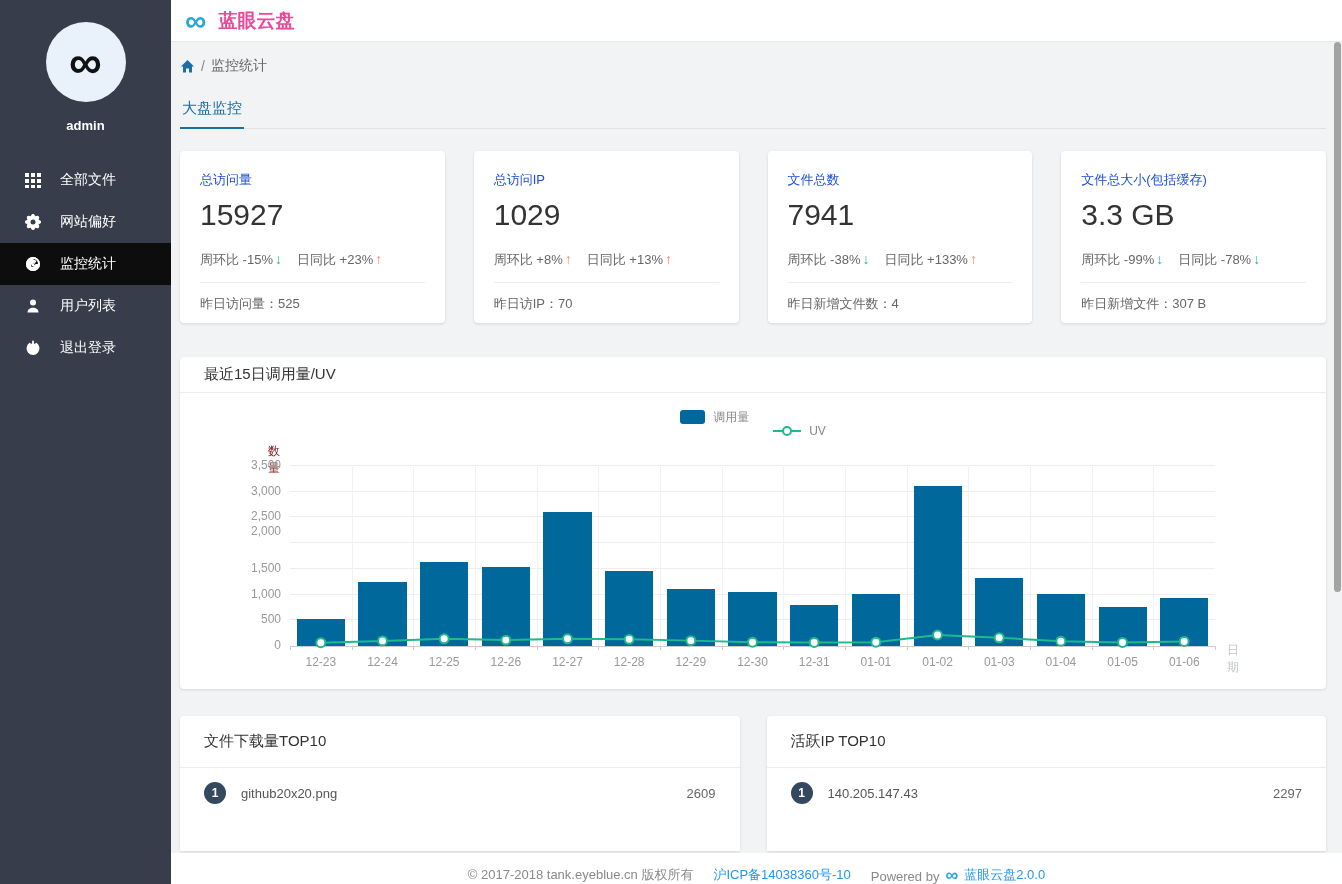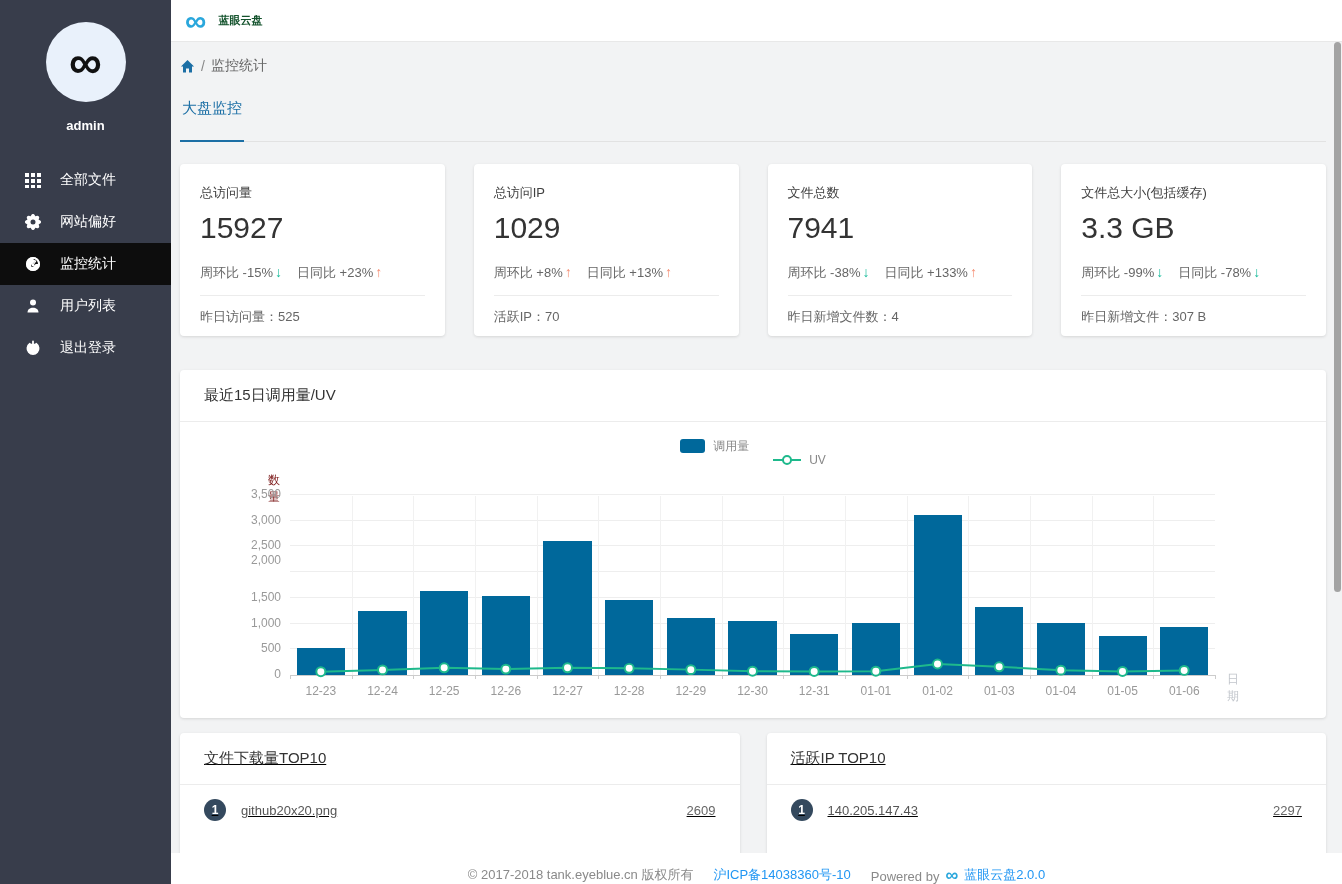--- a/index.html
+++ b/index.html
@@ -18,45 +18,45 @@
   .menu-item { height:42px; display:flex; align-items:center; padding-left:24px; font-size:14px;
                color:#fff; cursor:pointer; }
   .menu-item.active { background:#0d0d0d; }
   .menu-icon { width:17px; height:17px; margin-right:19px; display:inline-flex; align-items:center; justify-content:center; }
   .menu-icon svg { width:16px; height:16px; fill:#fff; }
 
   
   .main { flex:1; position:relative; height:100%; overflow:hidden; background:#f2f3f4; }
   .header { height:42px; background:#fff; border-bottom:1px solid #e8e8e8; display:flex; align-items:center; padding-left:14px; }
   .logo-mark { font-size:30px; line-height:1; color:#2aa7dc; font-weight:bold; margin-right:12px; }
-  .app-title { font-size:11px; font-weight:bold; color:#14532d; }
+  .app-title { font-size:19px; font-weight:bold; color:#ec4899; }
 
   .content { padding:0 16px 0 9px; }
   .breadcrumb { margin-top:15px; font-size:14px; color:#888; display:flex; align-items:center; gap:6px; }
   .breadcrumb svg { width:15px; height:15px; fill:#1c6fa5; }
   .breadcrumb .crumb { color:#666; }
 
   .tabs { margin-top:20px; border-bottom:1px solid #e2e2e2; }
-  .tab { display:inline-block; color:#1c6fa5; font-size:15px; padding:4px 2px 22px; border-bottom:2px solid #1c6fa5; margin-bottom:-1px; cursor:pointer; }
+  .tab { display:inline-block; color:#1c6fa5; font-size:15px; padding:4px 2px 9px; border-bottom:2px solid #1c6fa5; margin-bottom:-1px; cursor:pointer; }
 
   
   .cards { margin-top:22px; display:flex; gap:29px; }
   .stat-card { flex:1; height:172px; background:#fff; border-radius:4px; box-shadow:0 1px 3px rgba(0,0,0,.12); padding:20px 20px 0; }
-  .stat-label { font-size:13px; color:#404040; }
+  .stat-label { font-size:13px; color:#1d4ed8; }
   .stat-value { font-size:30px; color:#333; margin-top:9px; }
   .stat-trends { margin-top:19px; font-size:13px; color:#666; display:flex; gap:15px; align-items:center; white-space:nowrap; }
   .arrow { font-weight:bold; font-size:14px; margin-left:2px; }
   .arrow.up { color:#f58a6e; }
   .arrow.down { color:#1abc9c; }
   .stat-divider { border:none; border-top:1px solid #ececec; margin-top:13px; }
   .stat-foot { margin-top:12px; font-size:13px; color:#666; }
 
   
   .chart-card { margin-top:34px; background:#fff; border-radius:4px; box-shadow:0 1px 3px rgba(0,0,0,.12); }
-  .chart-head { padding:16px 24px; font-size:15px; color:#333; border-bottom:1px solid #ececec; }
+  .chart-head { padding:8px 24px; font-size:15px; color:#333; border-bottom:1px solid #ececec; }
   .chart-body { padding:16px 0 20px; position:relative; }
   .legend { display:flex; justify-content:center; align-items:center; gap:10px; font-size:12px; color:#888; height:16px; }
   .legend-item { display:flex; align-items:center; gap:8px; cursor:pointer; }
   .legend-item + .legend-item { margin-left:14px;margin-top:28px; }
   .legend-swatch { width:25px; height:14px; background:#00689b; border-radius:3px; }
   .legend-line { width:28px; height:2px; background:#1eb98c; position:relative; }
   .legend-line::after { content:''; position:absolute; width:6px; height:6px; border:2px solid #1eb98c; border-radius:50%; background:#fff; left:50%; top:50%; transform:translate(-50%,-50%); }
 
   .plot-wrap { margin:42px 111px 0 110px; position:relative; }
   .y-name { position:absolute; right:calc(100% + 10px); top:-24px; font-size:12px; color:#7f1d1d; }
@@ -67,21 +67,21 @@
   .axis-tick { position:absolute; top:100%; height:4px; width:1px; background:#ccc; }
   .ytick { position:absolute; right:calc(100% + 9px); font-size:12px; color:#999; transform:translateY(6px); }
   .bars { position:absolute; left:0; right:0; top:0; bottom:0; display:flex; align-items:flex-end; }
   .bar-slot { flex:1; display:flex; justify-content:center; align-items:flex-end; height:100%; }
   .bar { width:78%; background:#00689b; }
   .uv-svg { position:absolute; left:0; top:0; width:100%; height:100%; overflow:visible; }
   .x-labels { display:flex; margin-top:8px; }
   .x-label { flex:1; text-align:center; font-size:12px; color:#999; }
 
   
-  .panels { margin-top:15px; display:flex; gap:27px;text-decoration:underline; }
+  .panels { margin-top:27px; display:flex; gap:27px; }
   .panel { flex:1; height:135px; background:#fff; border-radius:4px 4px 0 0; box-shadow:0 1px 3px rgba(0,0,0,.12); overflow:hidden; }
   .panel-head { padding:16px 24px; font-size:15px; color:#333; border-bottom:1px solid #ececec; }
   .panel-row { display:flex; align-items:center; padding:14px 24px; font-size:13px; color:#555; }
   .rank-badge { width:22px; height:22px; border-radius:50%; background:#34495e; color:#fff; font-size:12px; font-weight:bold;
                 display:flex; align-items:center; justify-content:center; flex-shrink:0; }
   .row-name { margin-left:15px; }
   .row-value { margin-left:auto; color:#666; }
 
   
   .footer { position:absolute; left:0; right:0; bottom:0; height:31px; background:#fff;
@@ -197,21 +197,21 @@
         </div>
 
         <div class="stat-card">
           <div class="stat-label">总访问IP</div>
           <div class="stat-value">1029</div>
           <div class="stat-trends">
             <span><span>周环比 +8%</span><span class="arrow up">↑</span></span>
             <span><span>日同比 +13%</span><span class="arrow up">↑</span></span>
           </div>
           <hr class="stat-divider">
-          <div class="stat-foot"><span>活跃IP：</span><span>70</span></div>
+          <div class="stat-foot"><span>昨日访IP：</span><span>70</span></div>
         </div>
 
         <div class="stat-card">
           <div class="stat-label">文件总数</div>
           <div class="stat-value">7941</div>
           <div class="stat-trends">
             <span><span>周环比 -38%</span><span class="arrow down">↓</span></span>
             <span><span>日同比 +133%</span><span class="arrow up">↑</span></span>
           </div>
           <hr class="stat-divider">

